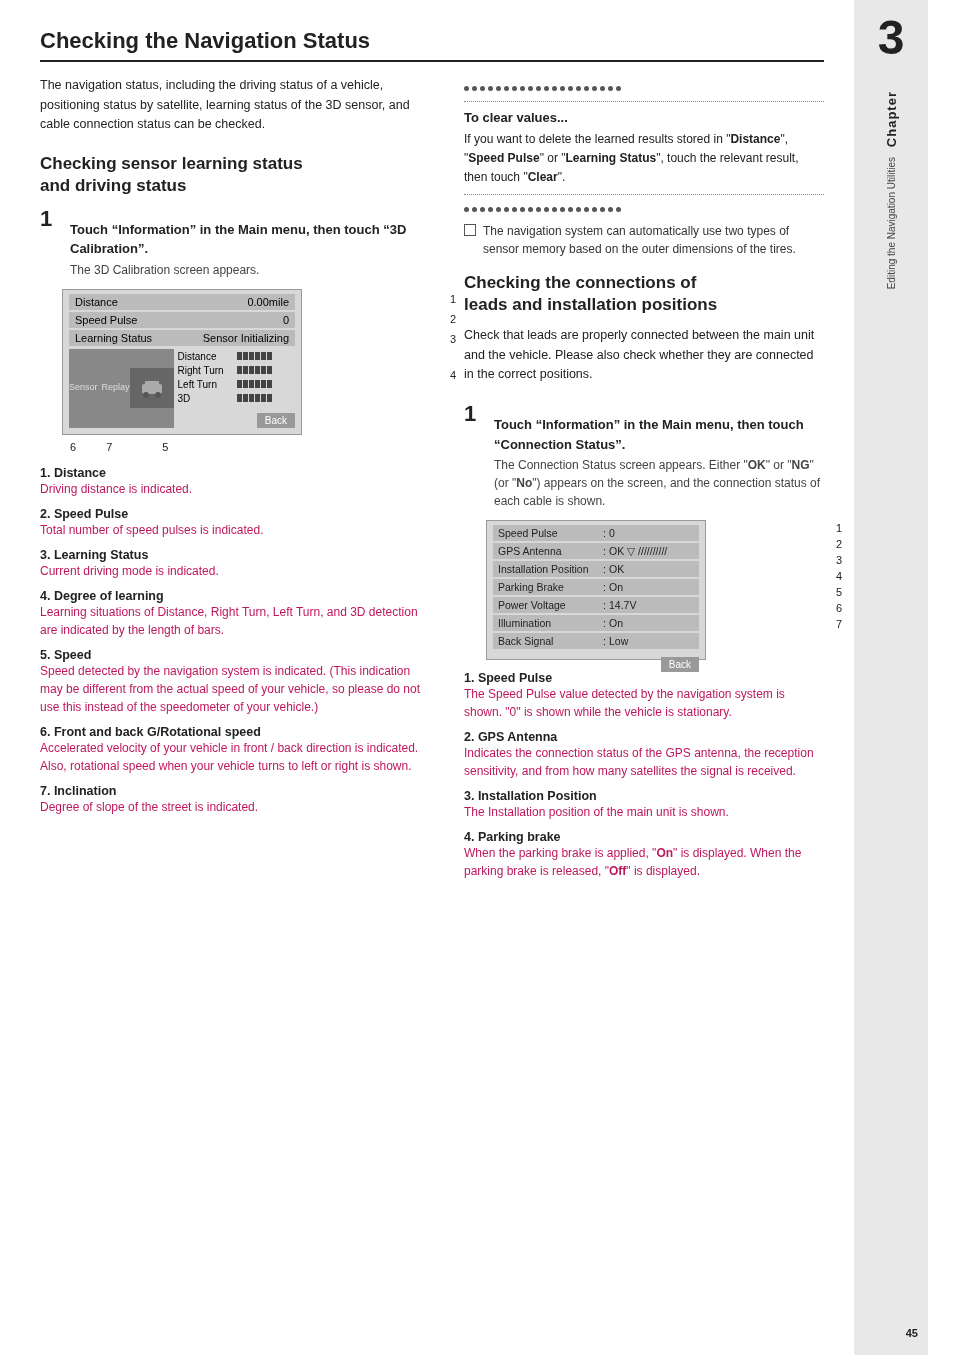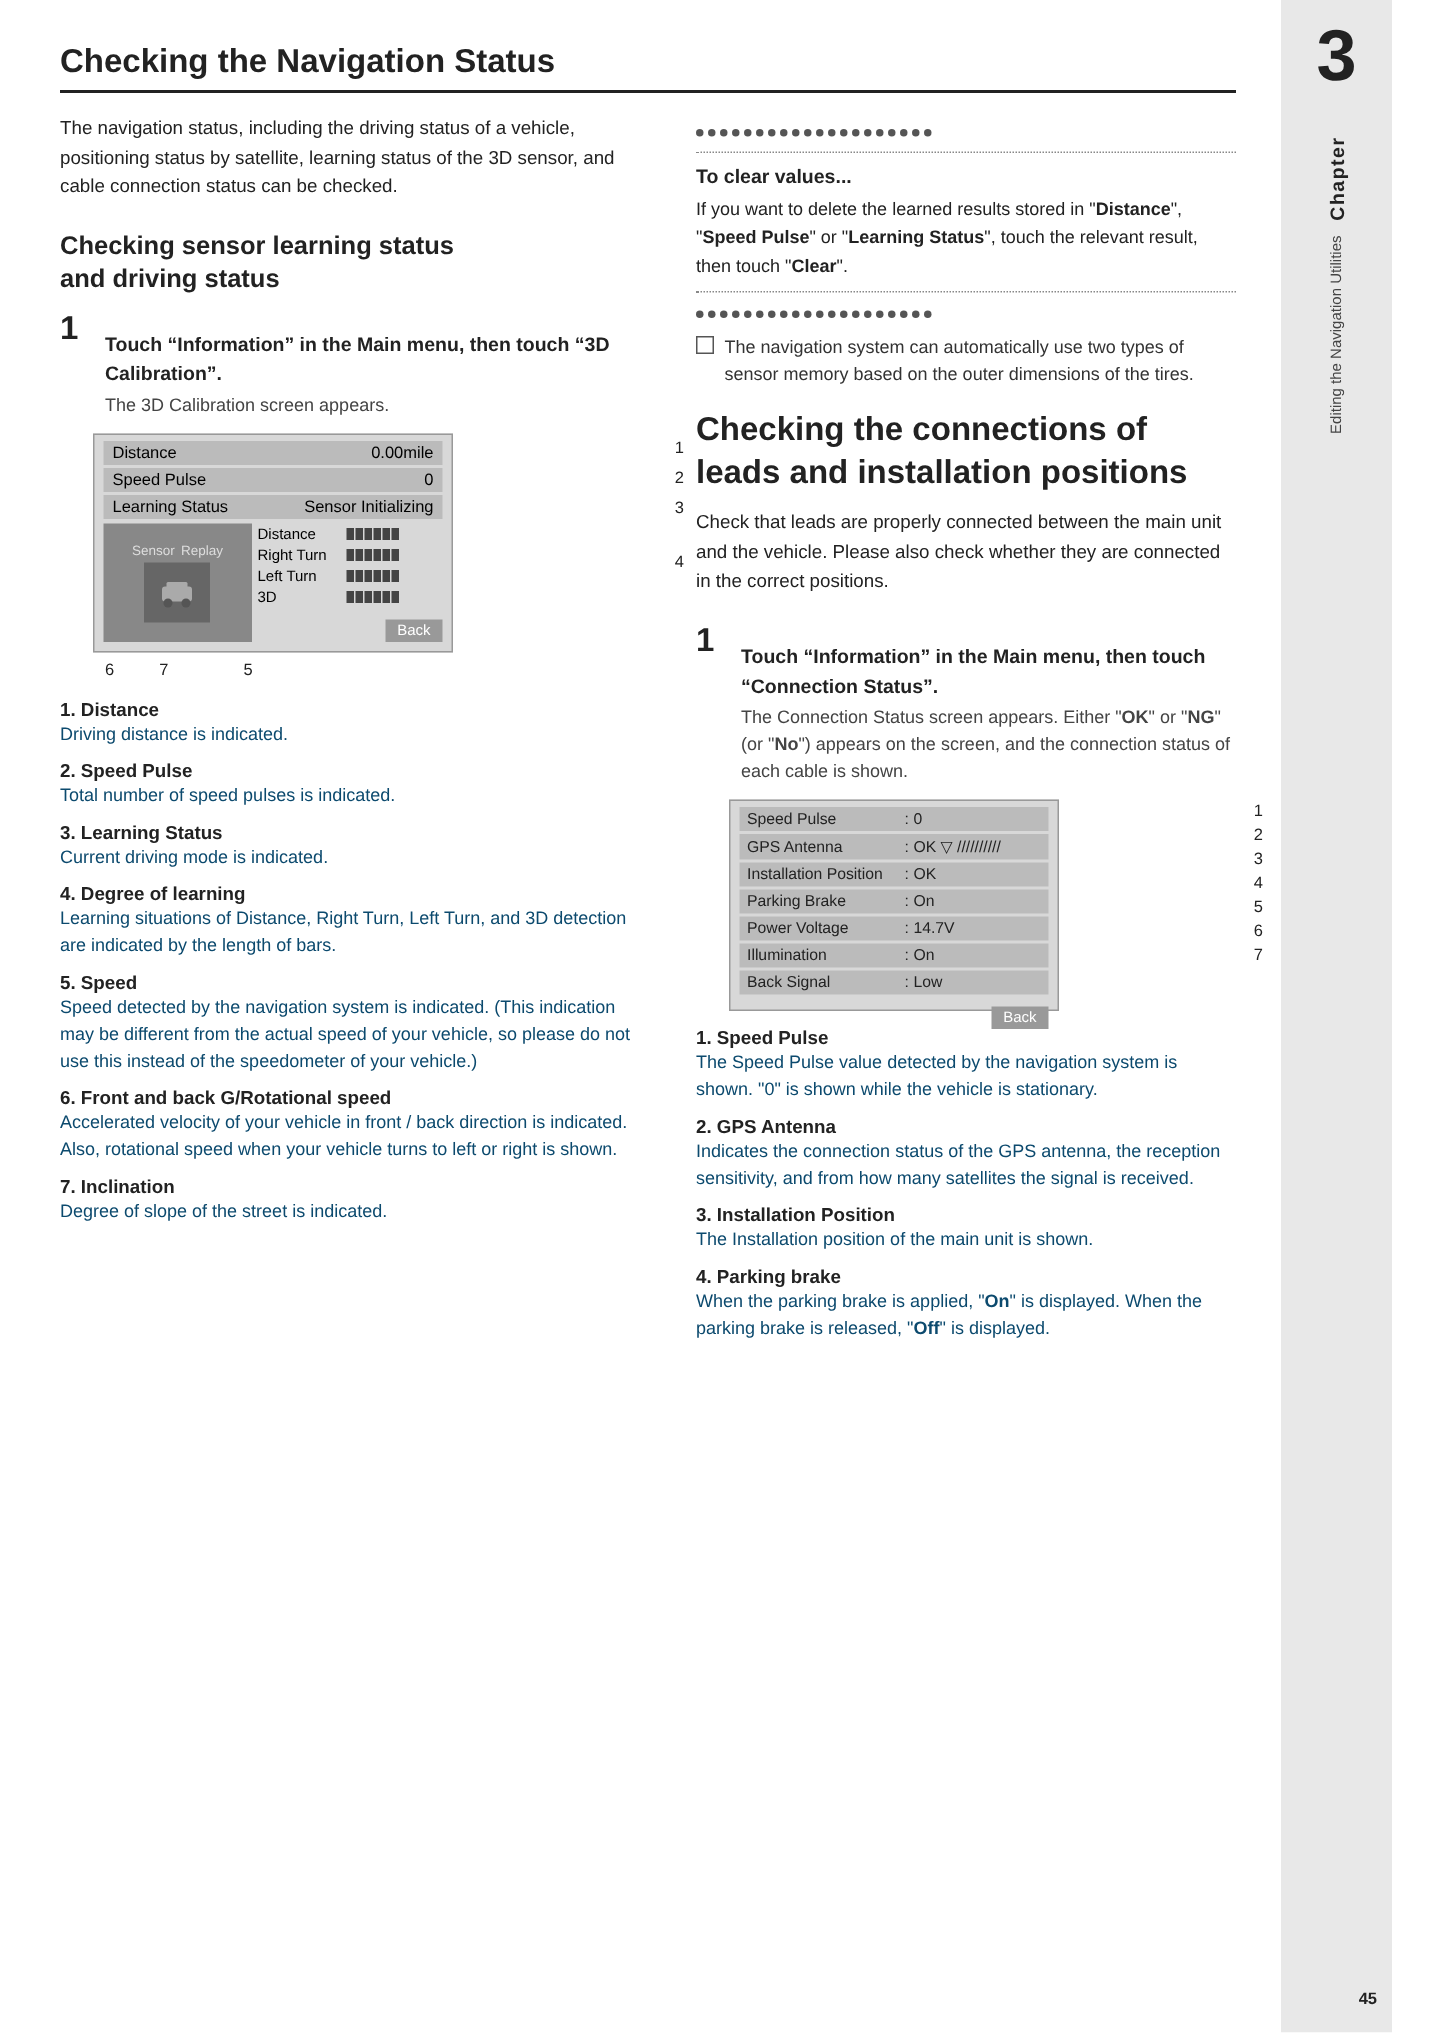--- a/index.html
+++ b/index.html
@@ -86,21 +86,21 @@
       line-height: 1.2;
     }
     h2.section-title {
       font-size: 17px;
       font-weight: bold;
       color: #222;
       margin-bottom: 10px;
       line-height: 1.3;
     }
     h2.section-title-right {
-      font-size: 22px;
+      font-size: 17px;
       font-weight: bold;
       color: #222;
       margin-bottom: 10px;
       line-height: 1.3;
     }
     p.intro-text {
       font-size: 12.5px;
       line-height: 1.55;
       color: #222;
       margin-bottom: 18px;
@@ -205,21 +205,21 @@
     }
     .num-item {
       margin-bottom: 8px;
     }
     .num-item-title {
       font-weight: bold;
       font-size: 12.5px;
     }
     .num-item-desc {
       font-size: 12px;
-      color: #0c4a6e;
+      color: #be185d;
       line-height: 1.5;
       margin-left: 0;
     }
 
     
     .dots-separator {
       display: flex;
       align-items: center;
       margin: 10px 0;
       gap: 3px;
@@ -344,21 +344,21 @@
               <span class="screen-row-value">0</span>
             </div>
 
             <div class="screen-row">
               <span class="screen-row-label">Learning Status</span>
               <span class="screen-row-value">Sensor Initializing</span>
             </div>
 
             <div class="screen-bottom">
 
-              <div style="flex:1.2; background:#888; min-height:60px; display:flex; flex-direction:column; align-items:center; justify-content:center;">
+              <div style="flex:1.2; background:#888; min-height:60px; display:flex; align-items:center; justify-content:center;">
                 <div style="display:flex; gap:4px; font-size:9px; color:#ddd; margin-bottom:3px;">
                   <span>Sensor</span>
                   <span>Replay</span>
                 </div>
                 <div style="width:44px; height:40px; background:#666; display:flex; align-items:center; justify-content:center;">
 
                   <svg width="28" height="28" viewBox="0 0 28 28">
                     <rect x="4" y="10" width="20" height="10" rx="2" fill="#aaa"></rect>
                     <rect x="7" y="7" width="14" height="6" rx="1" fill="#aaa"></rect>
                     <circle cx="8" cy="21" r="3" fill="#555"></circle>

